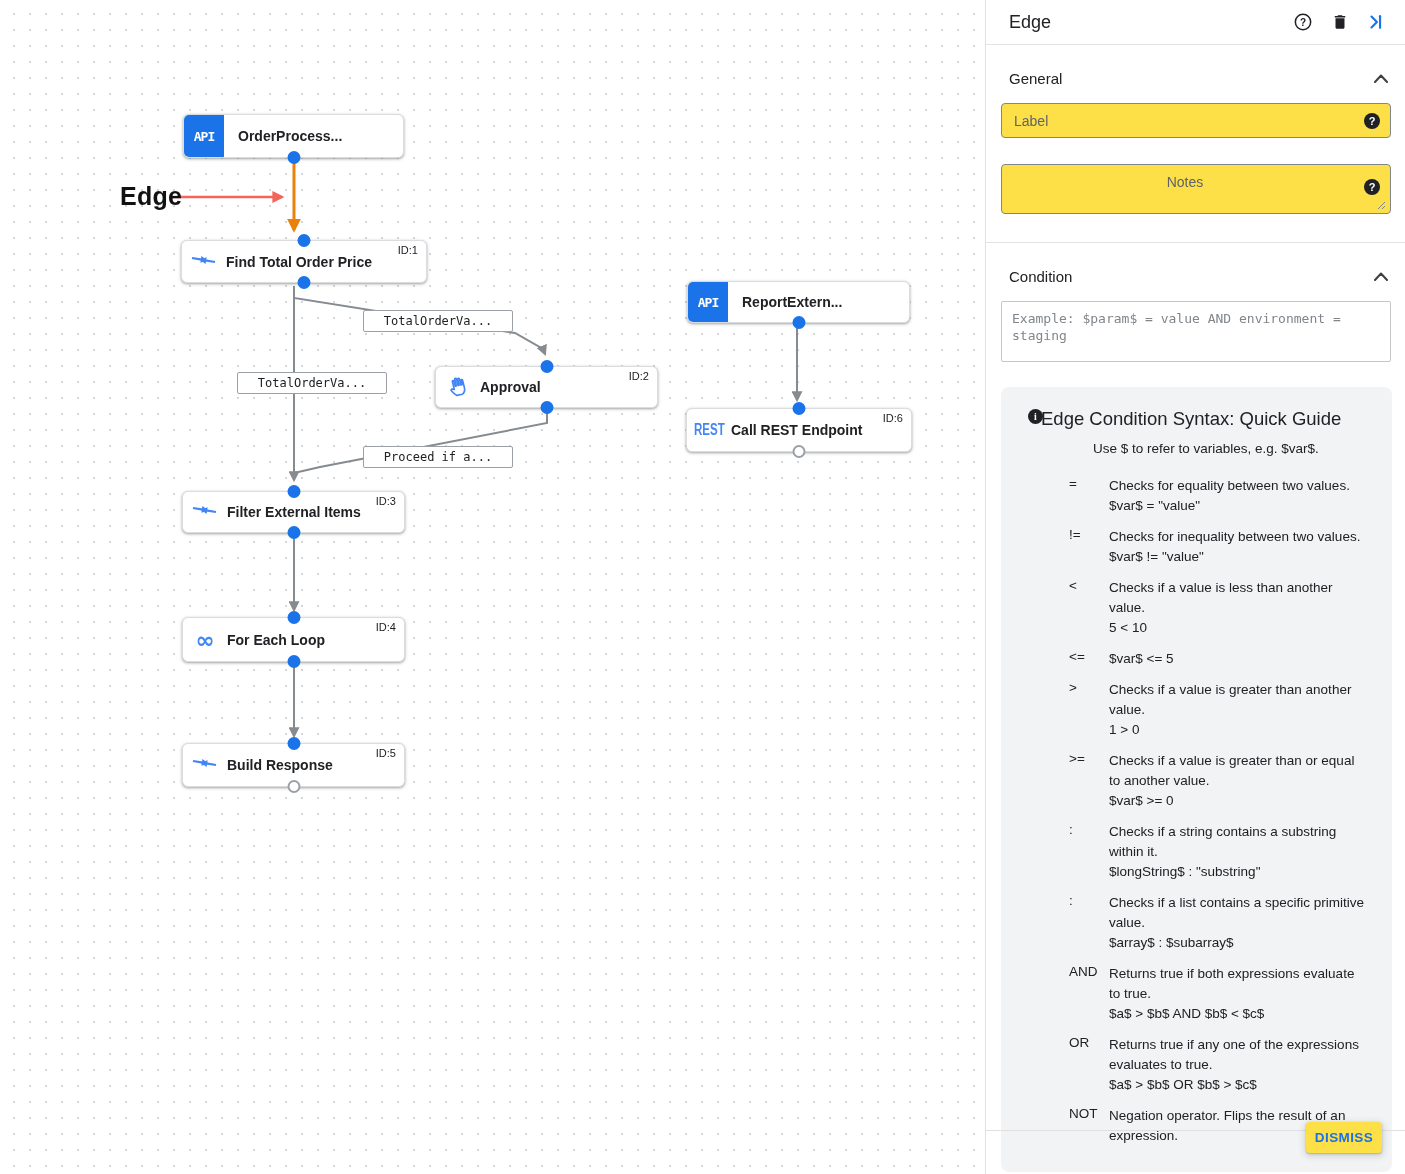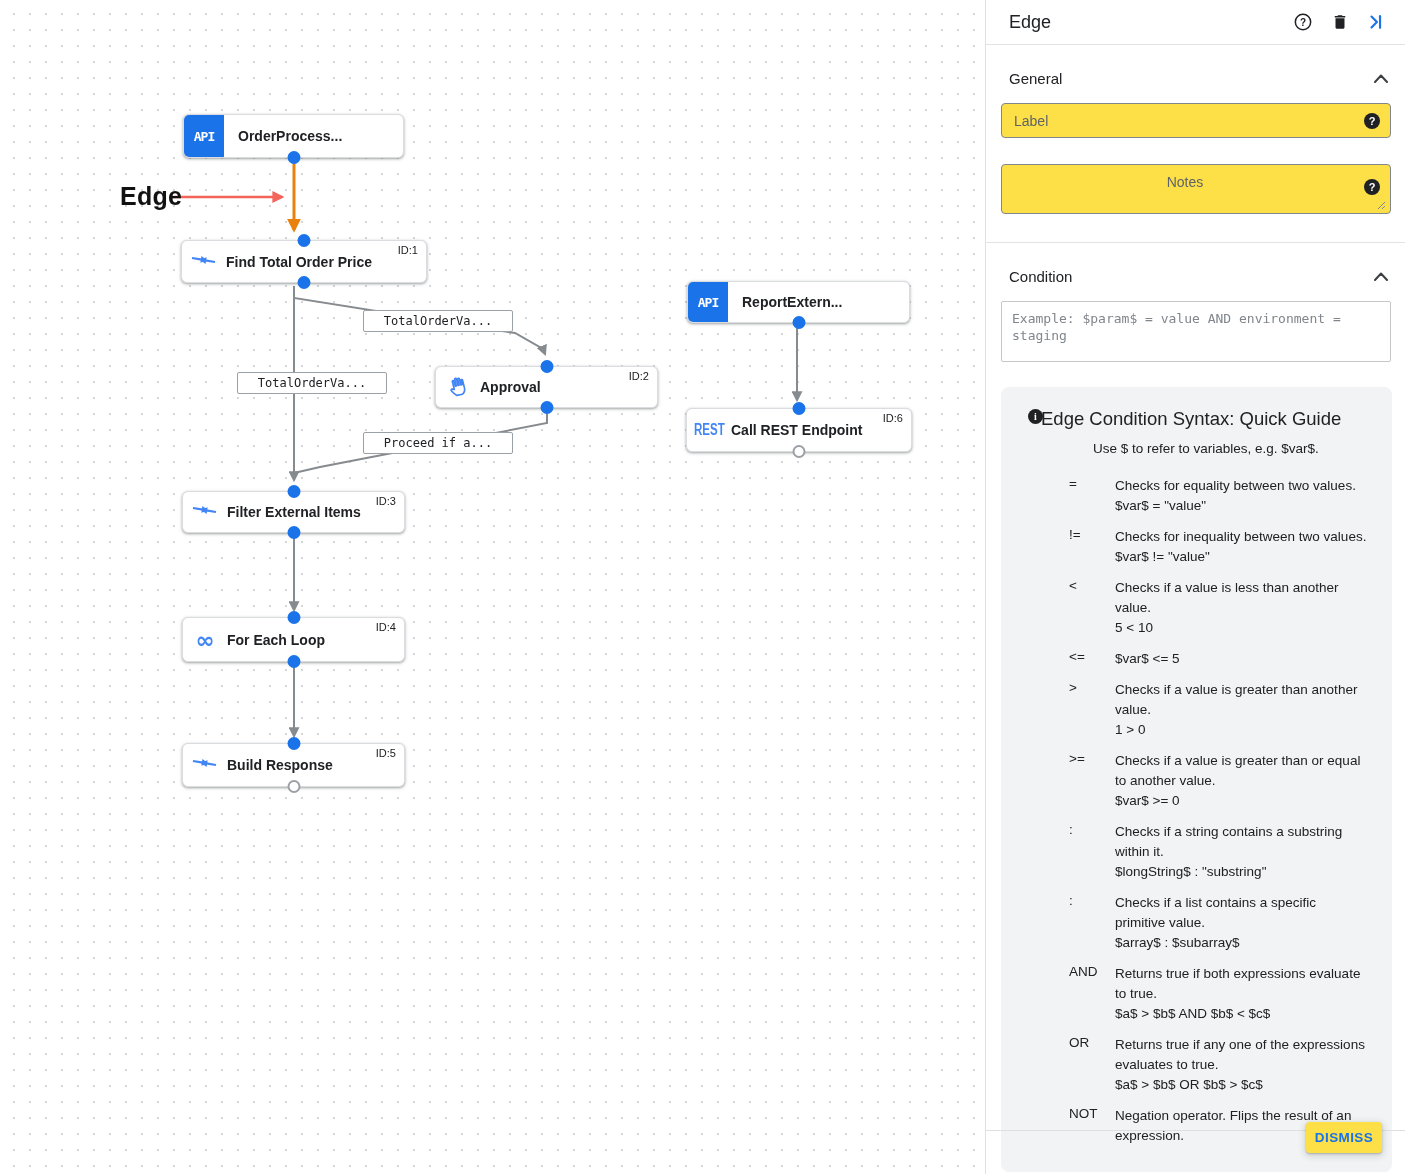--- a/index.html
+++ b/index.html
@@ -75,21 +75,21 @@
     font-family:"DejaVu Sans Mono", monospace; font-size:13px; color:#202124; padding:8px 10px; line-height:17px;
   }
   .cond-box textarea::placeholder { color:#80868B; }
 
   .guide { position:relative; margin:25px 13px 0 15px; background:#F1F3F4; border-radius:8px; padding:21px 22px 26px 16px; }
   .info-badge { position:absolute; left:27px; top:22px; width:15px; height:15px; border-radius:50%; background:#202124; color:#fff; font-size:10px; font-weight:700; display:flex; align-items:center; justify-content:center; font-family:"Liberation Serif", serif; }
   .guide-title { margin-left:24px; font-size:18.5px; color:#202124; }
   .guide-intro { margin-left:76px; margin-top:11px; font-size:13.5px; color:#202124; }
   .guide-entries { margin:20px 0 0 52px; display:grid; grid-template-columns:40px 1fr; row-gap:11px; }
   .guide-entries .op { font-size:13.5px; color:#202124; }
-  .guide-entries .desc { font-size:13.5px; color:#202124; line-height:20px; padding-right:2px;margin-left:6px; }
+  .guide-entries .desc { font-size:13.5px; color:#202124; line-height:20px; padding-right:2px; }
 
   .bottom-bar-line { position:absolute; left:0; top:1130px; width:420px; height:1px; background:#E0E0E0; }
   .dismiss-btn {
     position:absolute; left:320px; top:1122px; width:76px; height:31px; background:#fde047; border:none; border-radius:4px;
     box-shadow:0 1px 2px rgba(60,64,67,.3), 0 2px 6px 2px rgba(60,64,67,.15);
     color:#1A73E8; font-weight:700; font-size:13.5px; letter-spacing:.4px; cursor:pointer; font-family:"Liberation Sans",sans-serif;
   }
 </style>
 </head>
 <body>
@@ -223,21 +223,21 @@
         </svg>
       </div>
       <div class="nlabel">Build Response</div>
       <div class="nid">ID:5</div>
       <div class="dot top"></div>
       <div class="dot bottom hollow"></div>
     </div>
 
     <div class="edge-label" style="left:363px; top:310px; width:150px; height:22px;">TotalOrderVa...</div>
     <div class="edge-label" style="left:237px; top:372px; width:150px; height:22px;">TotalOrderVa...</div>
-    <div class="edge-label" style="left:363px; top:432px; width:150px; height:22px;">Proceed if a...</div>
+    <div class="edge-label" style="left:363px; top:446px; width:150px; height:22px;">Proceed if a...</div>
   </div>
 
   <div class="panel">
 
     <div class="panel-header">
       <div class="panel-title">Edge</div>
       <div class="hicon">
         <svg width="20" height="20" viewBox="0 0 24 24">
             <circle cx="12" cy="12" r="9.2" fill="none" stroke="#202124" stroke-width="1.8"></circle>
             <text x="12" y="16.2" text-anchor="middle" font-size="12" font-weight="bold" fill="#202124" font-family="Liberation Sans, sans-serif">?</text>

